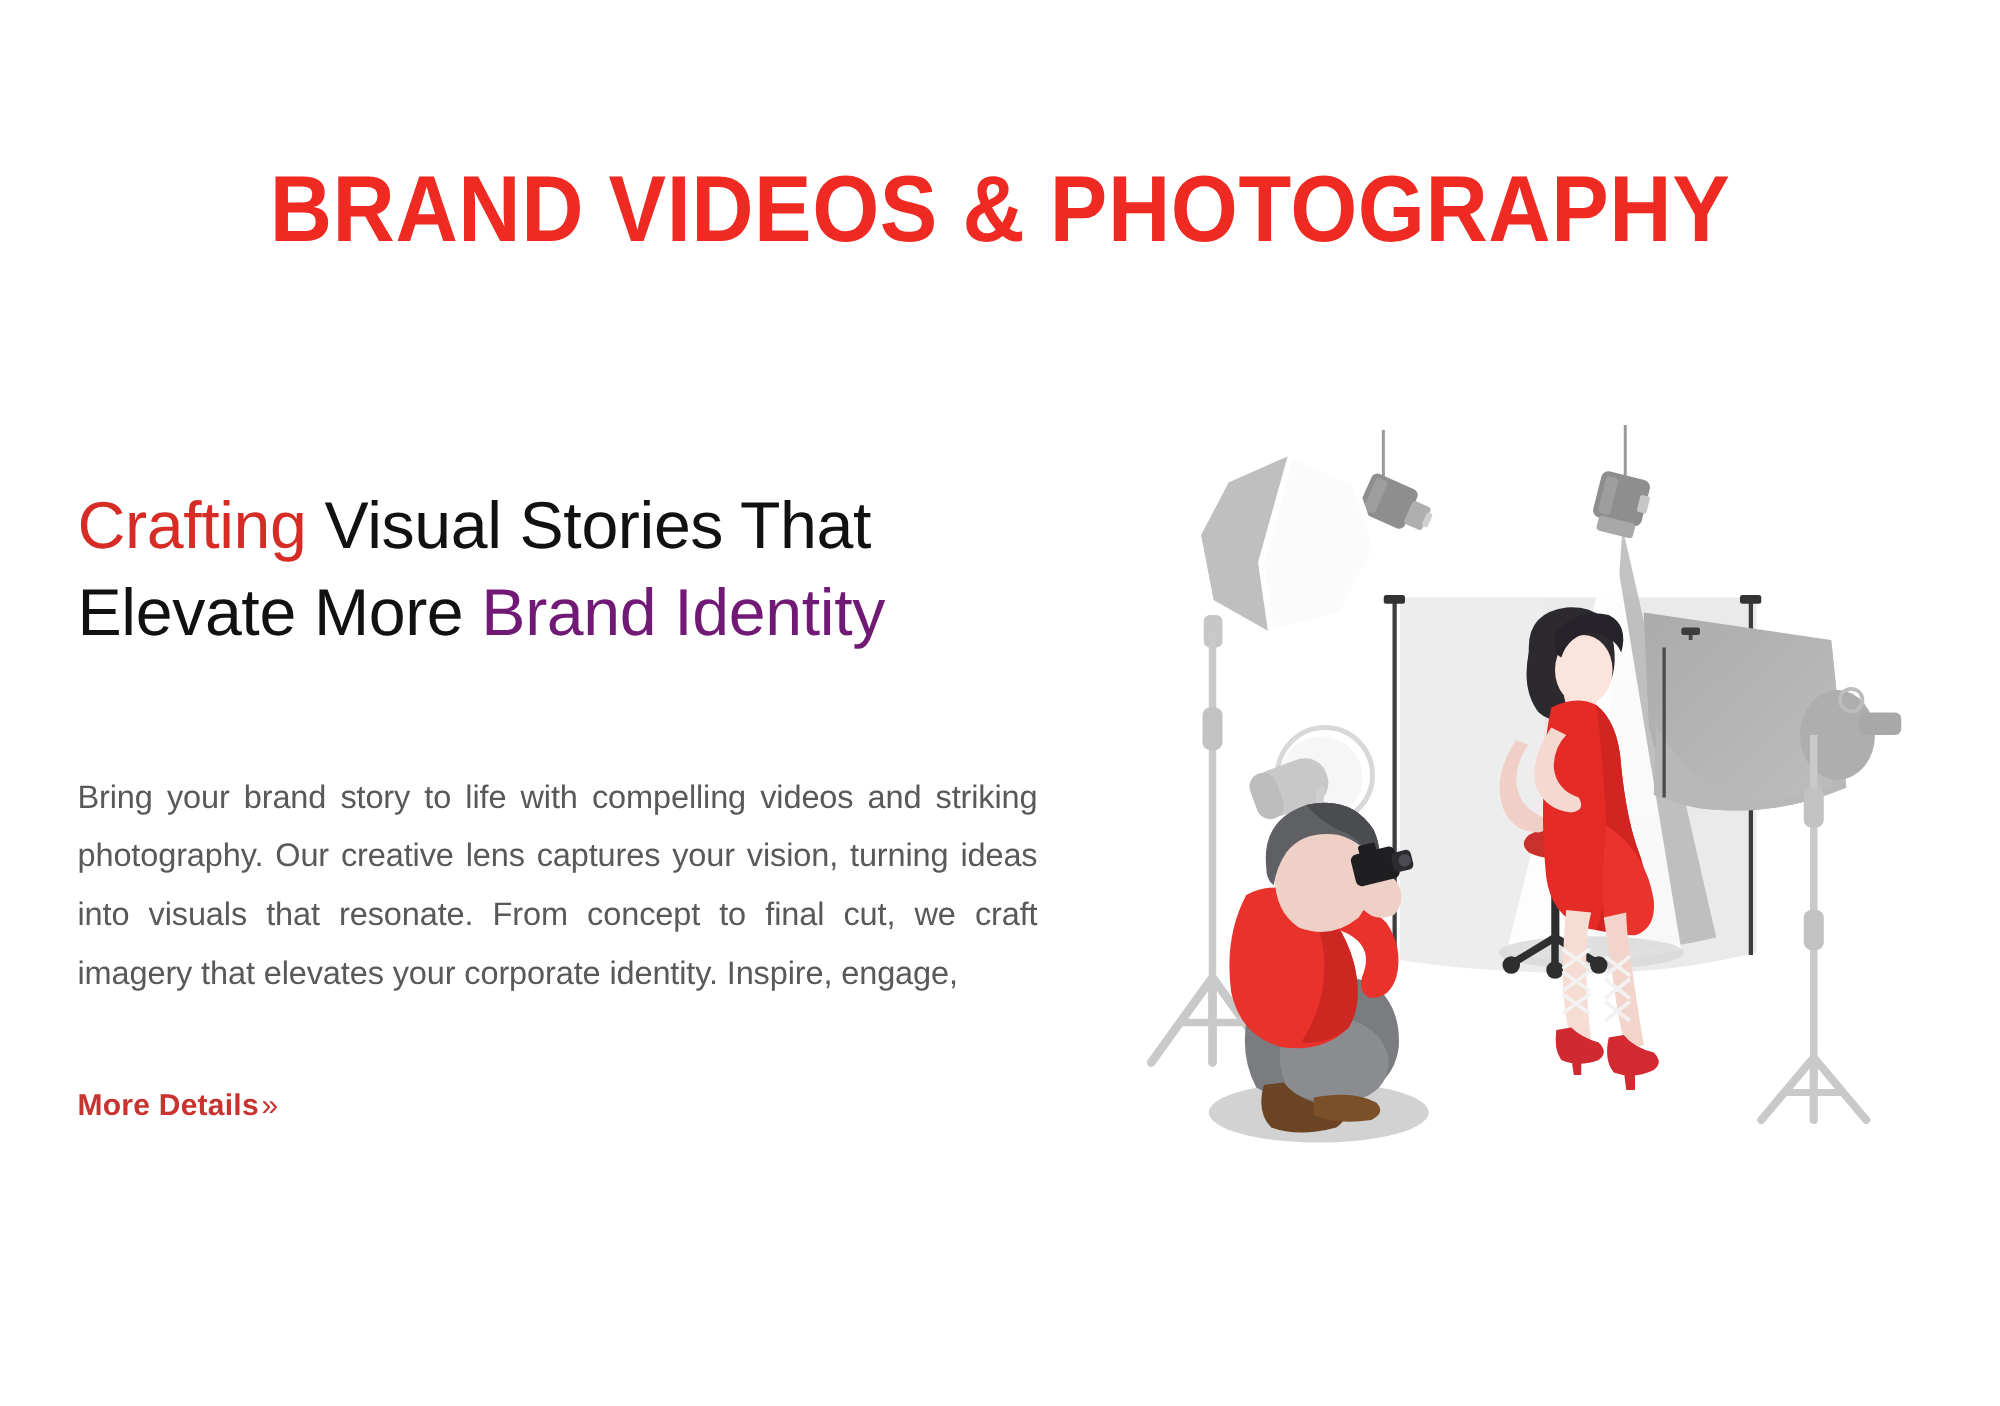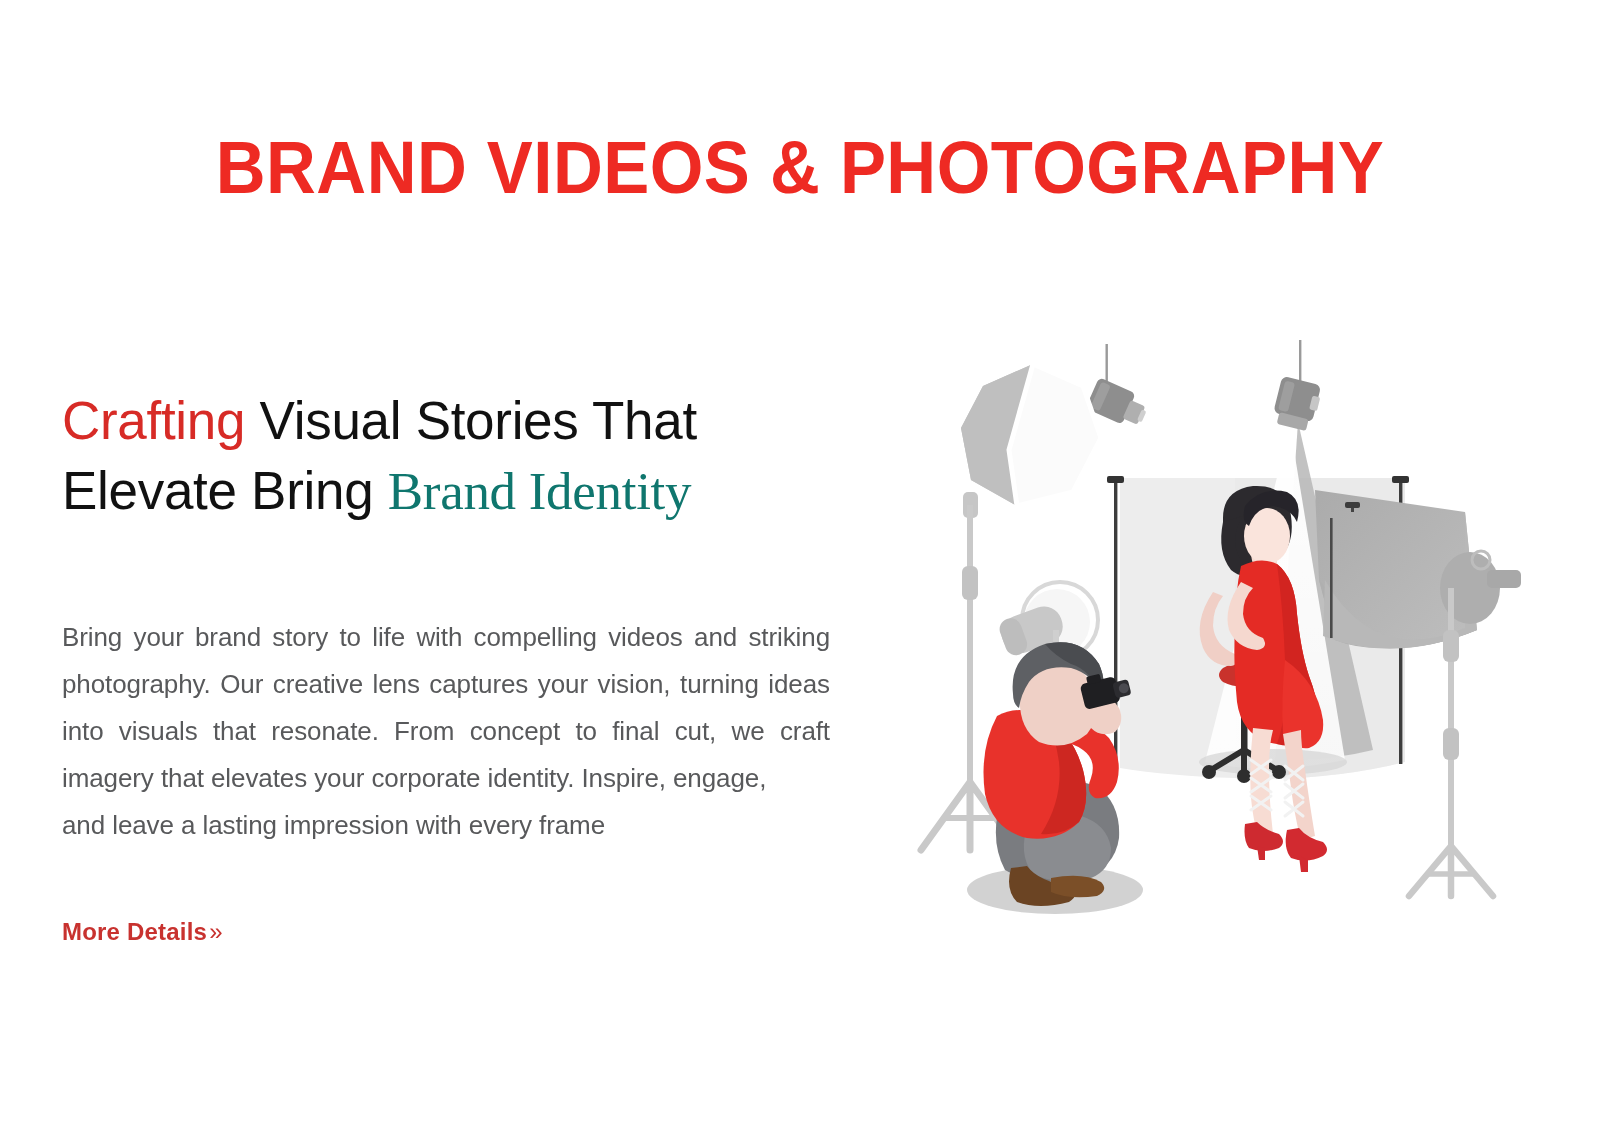--- a/index.html
+++ b/index.html
@@ -49,21 +49,21 @@
 
   .headline {
     font-size: 53px;
     line-height: 70px;
     font-weight: 400;
     color: #111111;
     letter-spacing: -0.3px;
     margin: 0;
   }
   .headline .accent { color: #D72B26; }
-  .headline .accent2 { color: #0f766e; font-weight: 500; font-family: Liberation Serif, serif; }
+  .headline .accent2 { color: #701a75; font-weight: 500; }
   .headline .hl-line { display: block; }
 
   .body-copy {
     margin: 0;
     padding-top: 88px;
     width: 768px;
     font-size: 26px;
     line-height: 47px;
     color: #58595B;
     text-align: justify;
@@ -98,24 +98,24 @@
 <body>
 
 <div class="page">
 
   <div class="banner-title">BRAND VIDEOS &amp; PHOTOGRAPHY</div>
 
   <div class="content-col">
 
     <h2 class="headline">
       <span class="hl-line"><span class="accent">Crafting</span><span> Visual Stories That</span></span>
-      <span class="hl-line"><span>Elevate Bring </span><span class="accent2">Brand Identity</span></span>
+      <span class="hl-line"><span>Elevate More </span><span class="accent2">Brand Identity</span></span>
     </h2>
 
-    <p class="body-copy"><span>Bring your brand story to life with compelling videos and striking photography. Our creative lens captures your vision, turning ideas into visuals that resonate. From concept to final cut, we craft imagery that elevates your corporate identity. Inspire, engage,</span> <span class="last-line">and leave a lasting impression with every frame</span></p>
+    <p class="body-copy"><span>Bring your brand story to life with compelling videos and striking photography. Our creative lens captures your vision, turning ideas into visuals that resonate. From concept to final cut, we craft imagery that elevates your corporate identity. Inspire, engage,</span> </p>
 
     <a class="more-details" href="#"><span>More Details</span><span class="chev">»</span></a>
 
   </div>
 
   <div class="illustration">
     <svg viewBox="0 0 620 610" xmlns="http://www.w3.org/2000/svg">
       <defs>
         <linearGradient id="coneGrad" x1="0" y1="0" x2="0" y2="1">
           <stop offset="0%" stop-color="#ffffff" stop-opacity="0.98"></stop>

